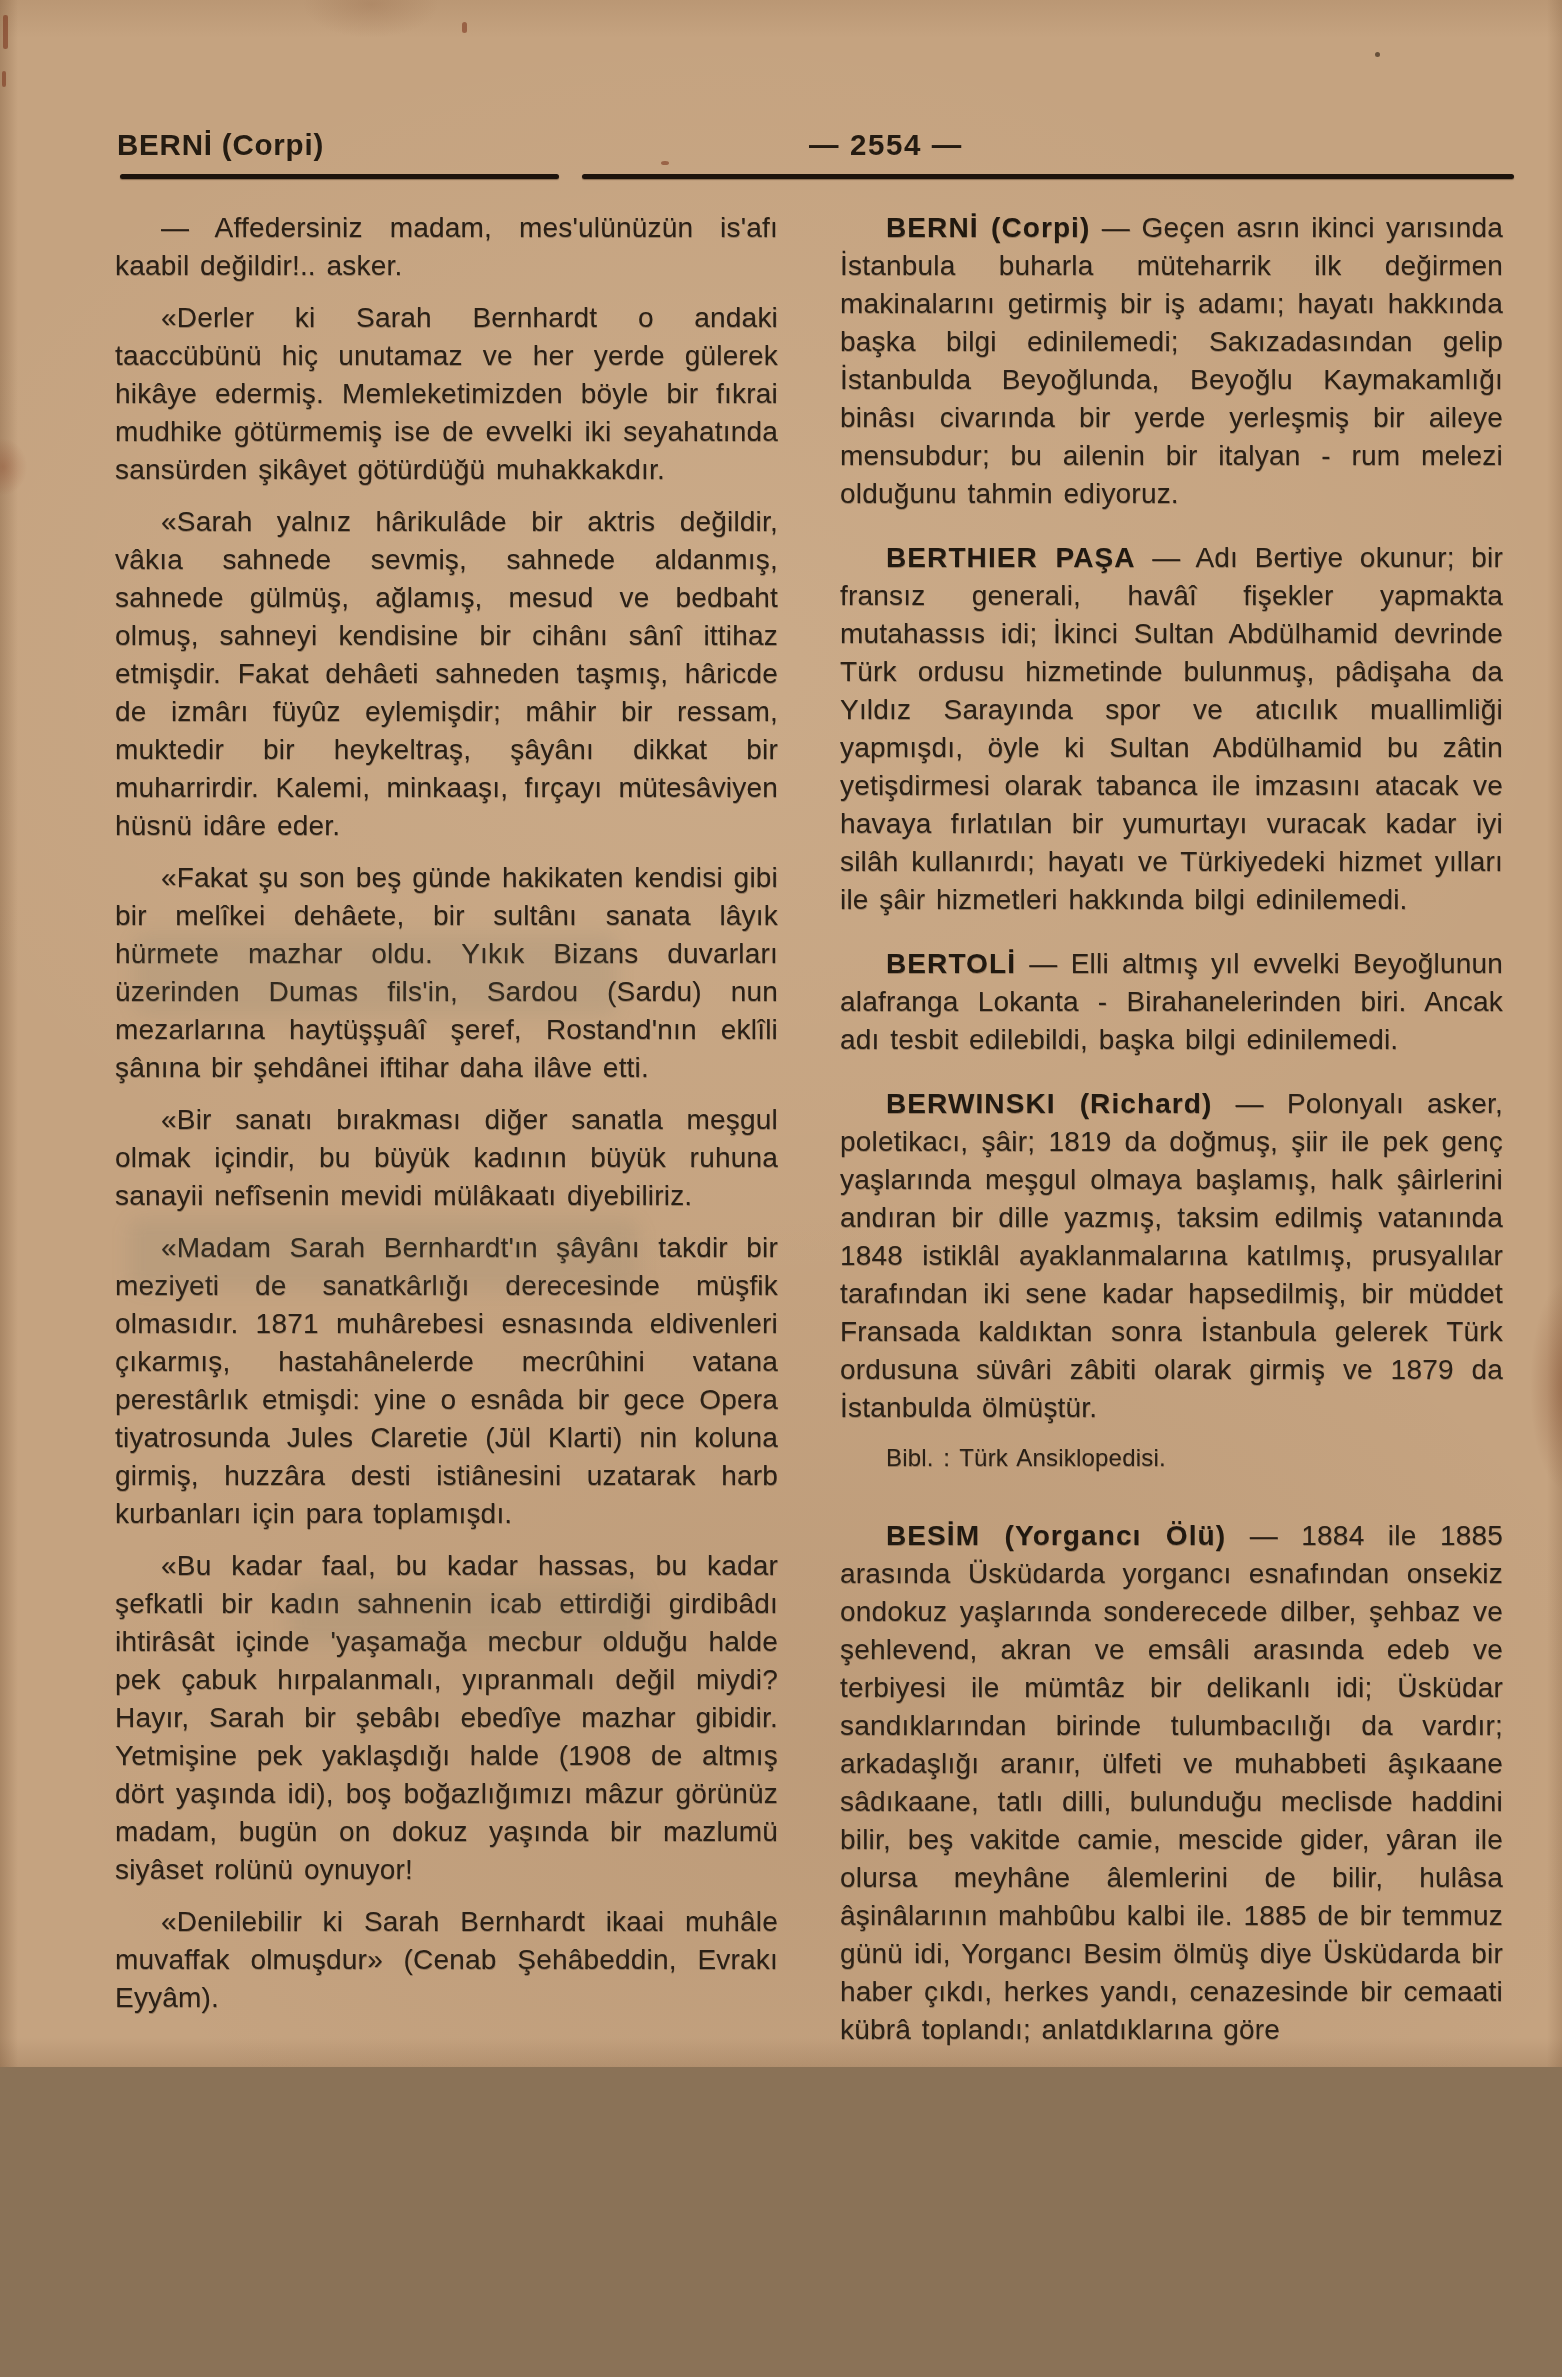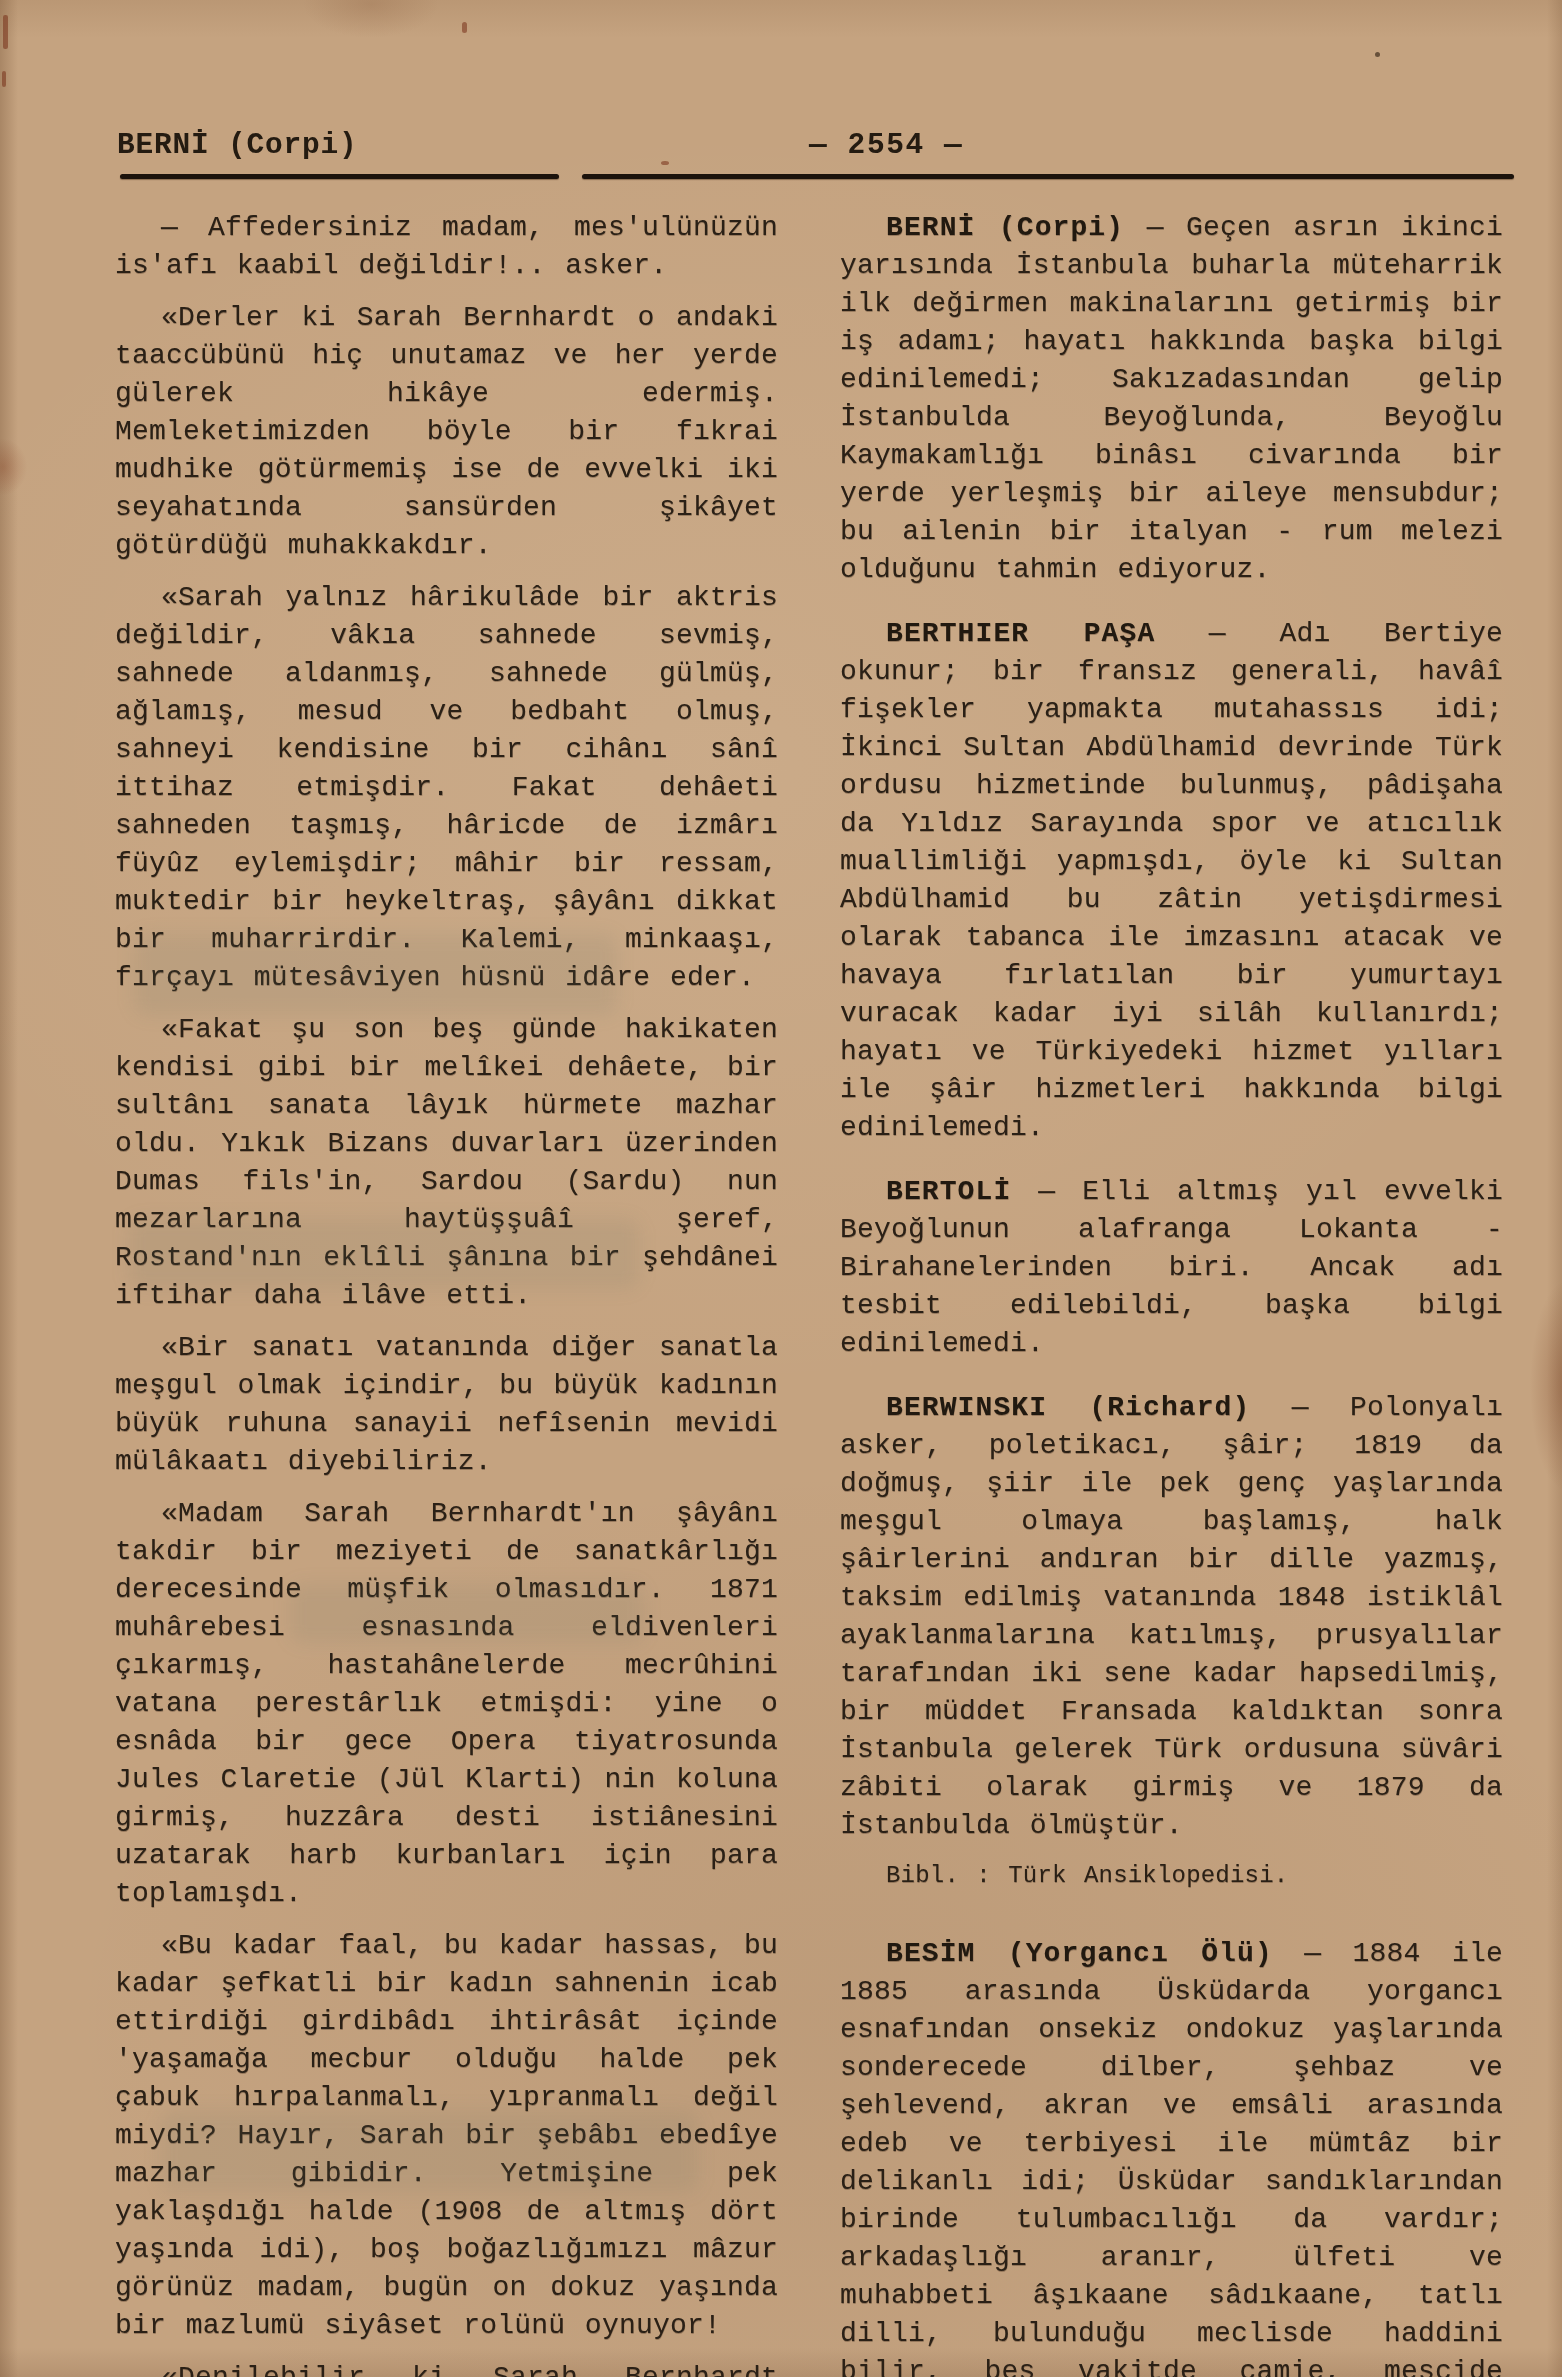--- a/index.html
+++ b/index.html
@@ -1,21 +1,21 @@
 <!DOCTYPE html>
 <html lang="tr" style="font-size:8.6px"><head>
 <meta charset="utf-8">
 <style>
   html, body { margin: 0; padding: 0; background: #8a7257; }
   .page {
     position: relative;
     width: 1563px;
-    height: 2377px;
+    height: 2067px;
     overflow: hidden;
-    font-family: Liberation Mono, monospace;
+    font-family: Liberation Sans, sans-serif;
     color: #2a2016;
     background:
       radial-gradient(ellipse 97px 48px at 371px 4.3px, rgba(120,70,40,0.18), rgba(120,70,40,0) 70%),
       radial-gradient(ellipse 48px 140px at 1566px 1386px, rgba(110,50,22,0.35), rgba(110,50,22,0) 75%),
       radial-gradient(ellipse 32px 38px at 3.2px 467px, rgba(130,55,28,0.30), rgba(130,55,28,0) 75%),
       radial-gradient(ellipse 1235px 913px at 46% 32%, rgba(252,238,214,0.10), rgba(252,238,214,0) 70%),
       radial-gradient(ellipse 1074px 752px at 55% 85%, rgba(60,35,15,0.06), rgba(60,35,15,0) 75%),
       linear-gradient(90deg, rgba(95,60,32,0.28) 0px, rgba(95,60,32,0) 18px),
       linear-gradient(270deg, rgba(95,60,32,0.20) 0px, rgba(95,60,32,0) 16px),
       linear-gradient(180deg, rgba(120,80,45,0.14) 0px, rgba(120,80,45,0) 38px),
@@ -117,21 +117,21 @@
     <span class="seg seg2"></span>
   </div>
 
   <div class="columns">
 
     <section class="col left">
       <p>— Affedersiniz madam, mes'ulünüzün is'afı kaabil değildir!.. asker.</p>
       <p>«Derler ki Sarah Bernhardt o andaki taaccübünü hiç unutamaz ve her yerde gülerek hikâye edermiş. Memleketimizden böyle bir fıkrai mudhike götürmemiş ise de evvelki iki seyahatında sansürden şikâyet götürdüğü muhakkakdır.</p>
       <p>«Sarah yalnız hârikulâde bir aktris değildir, vâkıa sahnede sevmiş, sahnede aldanmış, sahnede gülmüş, ağlamış, mesud ve bedbaht olmuş, sahneyi kendisine bir cihânı sânî ittihaz etmişdir. Fakat dehâeti sahneden taşmış, hâricde de izmârı füyûz eylemişdir; mâhir bir ressam, muktedir bir heykeltraş, şâyânı dikkat bir muharrirdir. Kalemi, minkaaşı, fırçayı mütesâviyen hüsnü idâre eder.</p>
       <p>«Fakat şu son beş günde hakikaten kendisi gibi bir melîkei dehâete, bir sultânı sanata lâyık hürmete mazhar oldu. Yıkık Bizans duvarları üzerinden Dumas fils'in, Sardou (Sardu) nun mezarlarına haytüşşuâî şeref, Rostand'nın eklîli şânına bir şehdânei iftihar daha ilâve etti.</p>
-      <p>«Bir sanatı vatanında diğer sanatla meşgul olmak içindir, bu büyük kadının büyük ruhuna sanayii nefîsenin mevidi mülâkaatı diyebiliriz.</p>
+      <p>«Bir sanatı bırakması diğer sanatla meşgul olmak içindir, bu büyük kadının büyük ruhuna sanayii nefîsenin mevidi mülâkaatı diyebiliriz.</p>
       <p>«Madam Sarah Bernhardt'ın şâyânı takdir bir meziyeti de sanatkârlığı derecesinde müşfik olmasıdır. 1871 muhârebesi esnasında eldivenleri çıkarmış, hastahânelerde mecrûhini vatana perestârlık etmişdi: yine o esnâda bir gece Opera tiyatrosunda Jules Claretie (Jül Klarti) nin koluna girmiş, huzzâra desti istiânesini uzatarak harb kurbanları için para toplamışdı.</p>
       <p>«Bu kadar faal, bu kadar hassas, bu kadar şefkatli bir kadın sahnenin icab ettirdiği girdibâdı ihtirâsât içinde 'yaşamağa mecbur olduğu halde pek çabuk hırpalanmalı, yıpranmalı değil miydi? Hayır, Sarah bir şebâbı ebedîye mazhar gibidir. Yetmişine pek yaklaşdığı halde (1908 de altmış dört yaşında idi), boş boğazlığımızı mâzur görünüz madam, bugün on dokuz yaşında bir mazlumü siyâset rolünü oynuyor!</p>
       <p>«Denilebilir ki Sarah Bernhardt ikaai muhâle muvaffak olmuşdur» (Cenab Şehâbeddin, Evrakı Eyyâm).</p>
     </section>
 
     <section class="col right">
       <p class="entry">
         <span class="lead">BERNİ (Corpi)</span><span> — Geçen asrın ikinci yarısında İstanbula buharla müteharrik ilk değirmen makinalarını getirmiş bir iş adamı; hayatı hakkında başka bilgi edinilemedi; Sakızadasından gelip İstanbulda Beyoğlunda, Beyoğlu Kaymakamlığı binâsı civarında bir yerde yerleşmiş bir aileye mensubdur; bu ailenin bir italyan - rum melezi olduğunu tahmin ediyoruz.</span>
       </p>
       <p class="entry">

